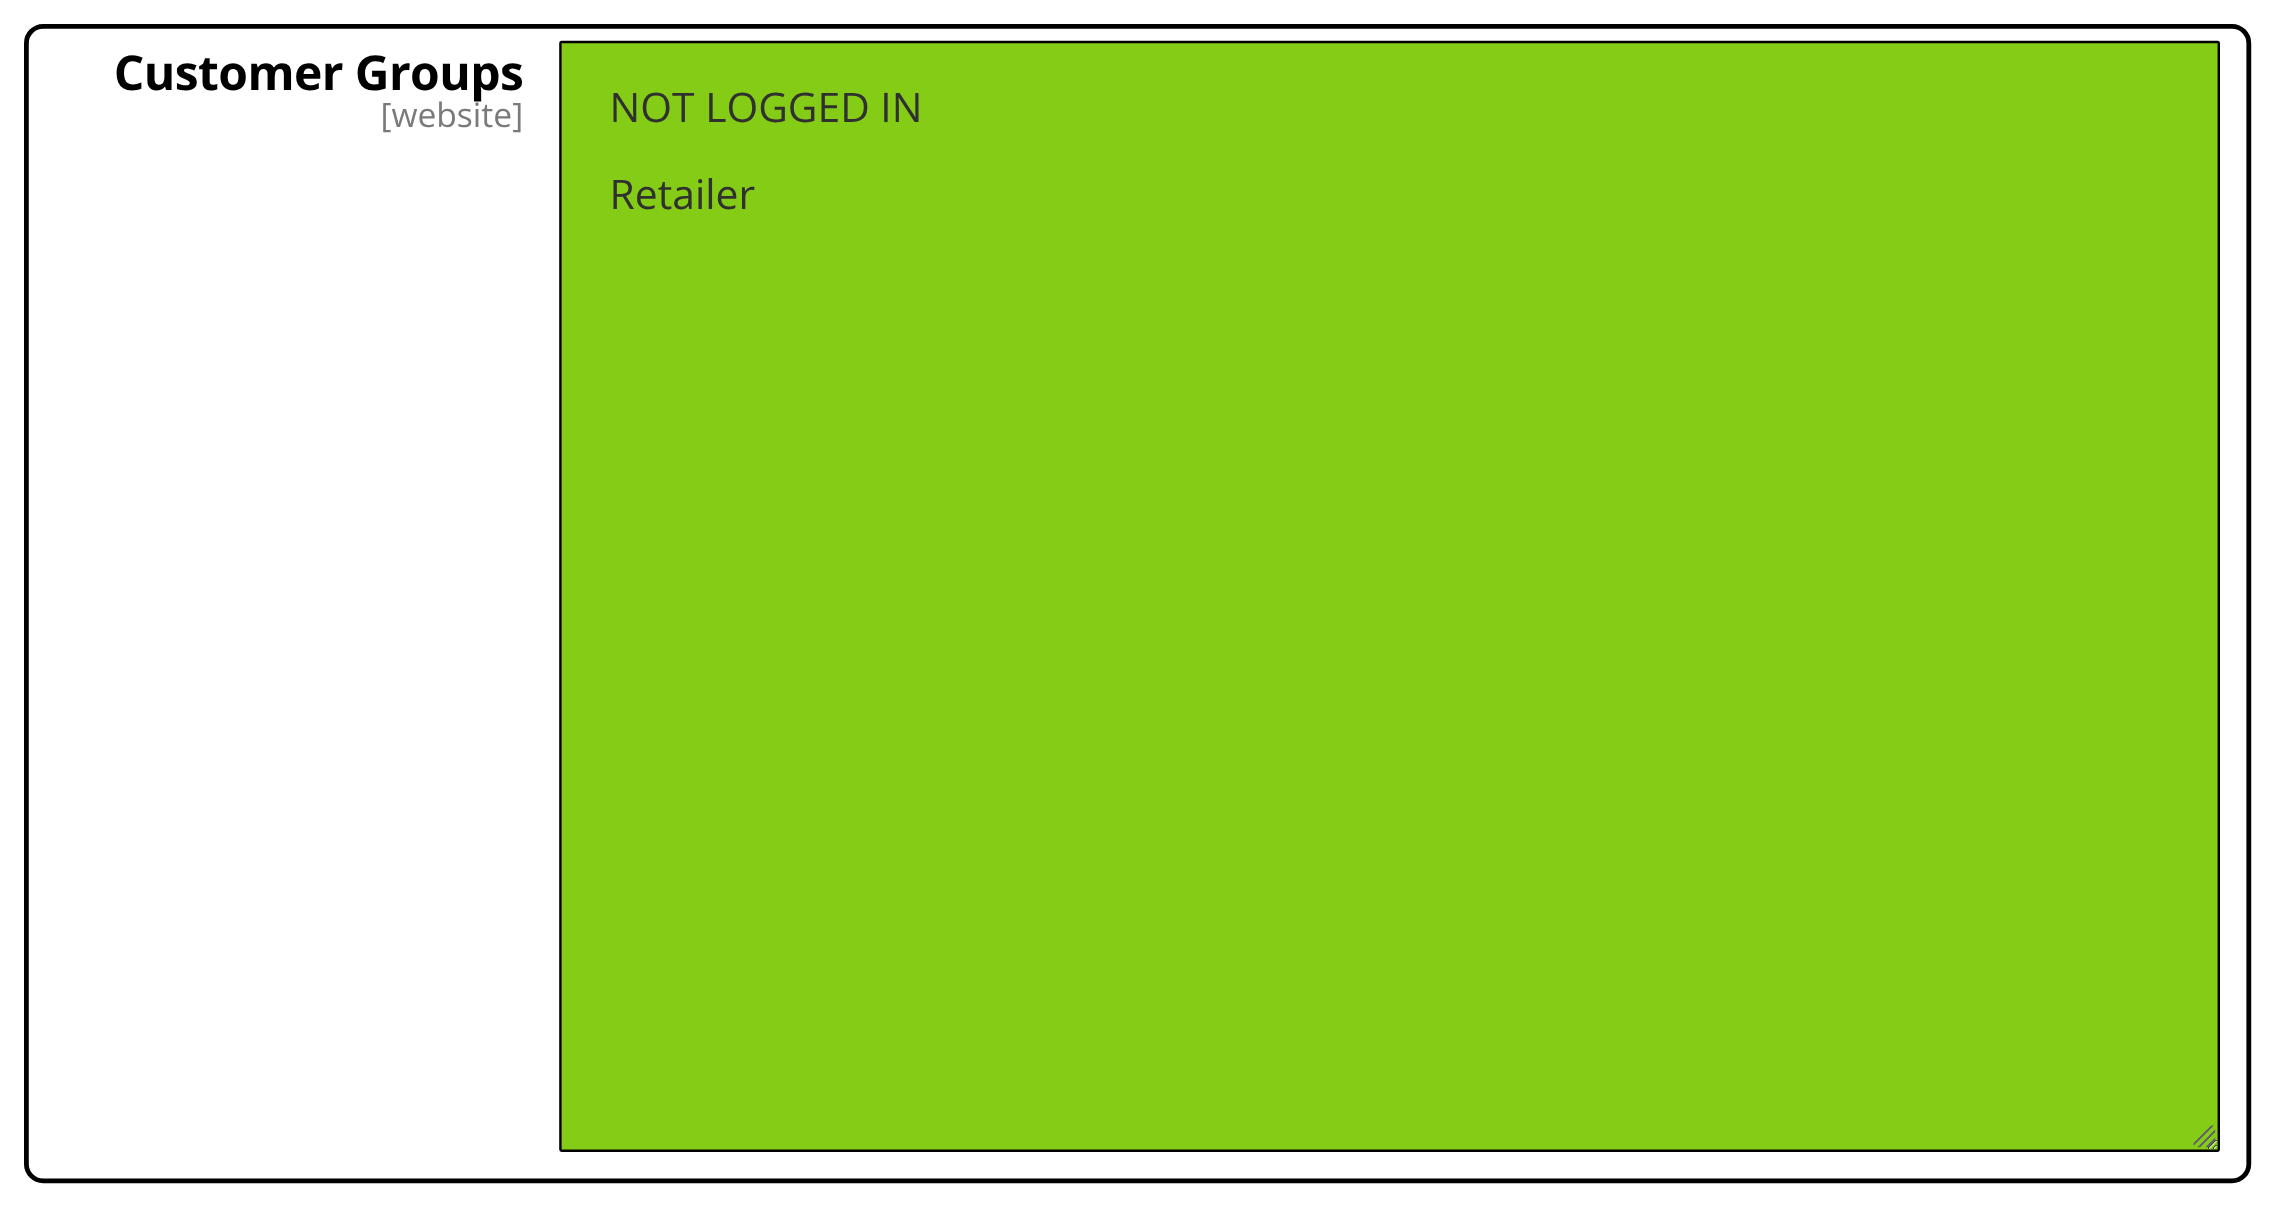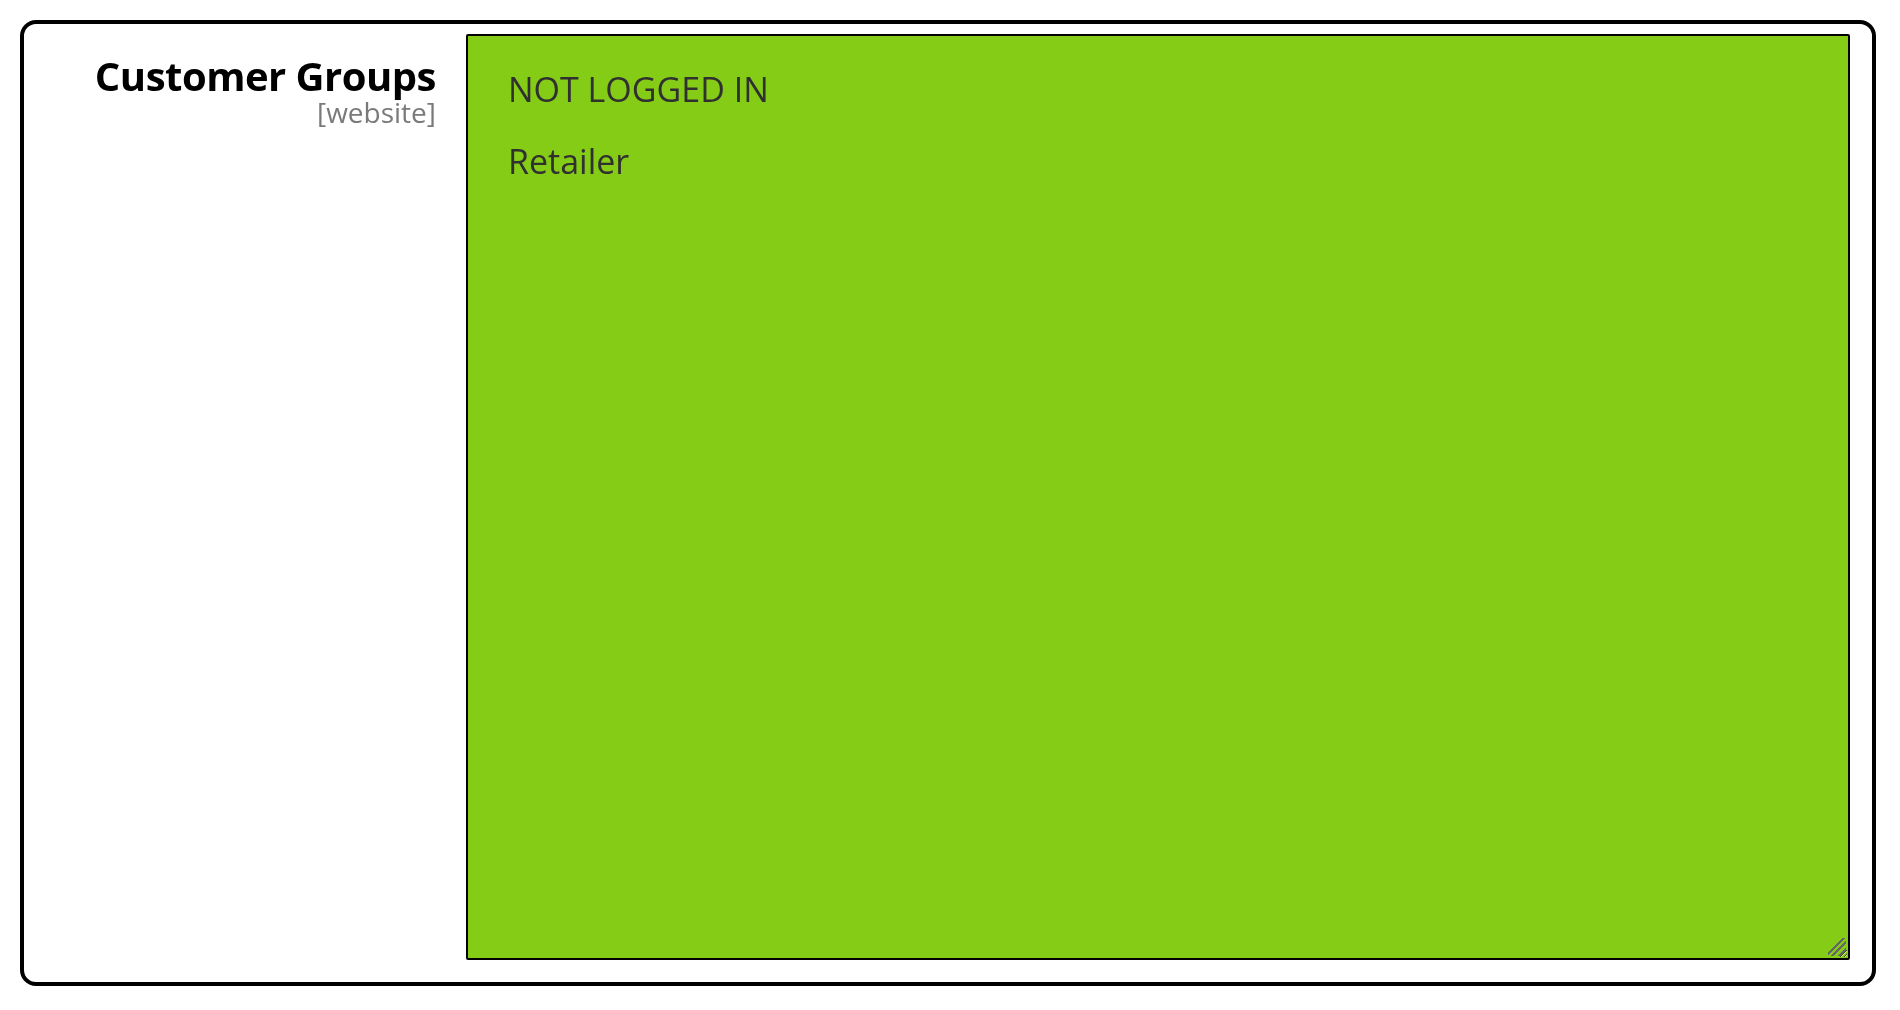--- a/index.html
+++ b/index.html
@@ -32,21 +32,20 @@
     padding-right: 30px;
     box-sizing: border-box;
   }
 
   .label-title {
     font-size: 40px;
     font-weight: 700;
     color: #000;
     line-height: 1.1;
     letter-spacing: -0.5px;
-    margin-top: 16px;
   }
 
   .label-scope {
     font-size: 28px;
     color: #7a7a7a;
     margin-top: -2px;
     line-height: 1.2;
   }
 
   .control-col {

